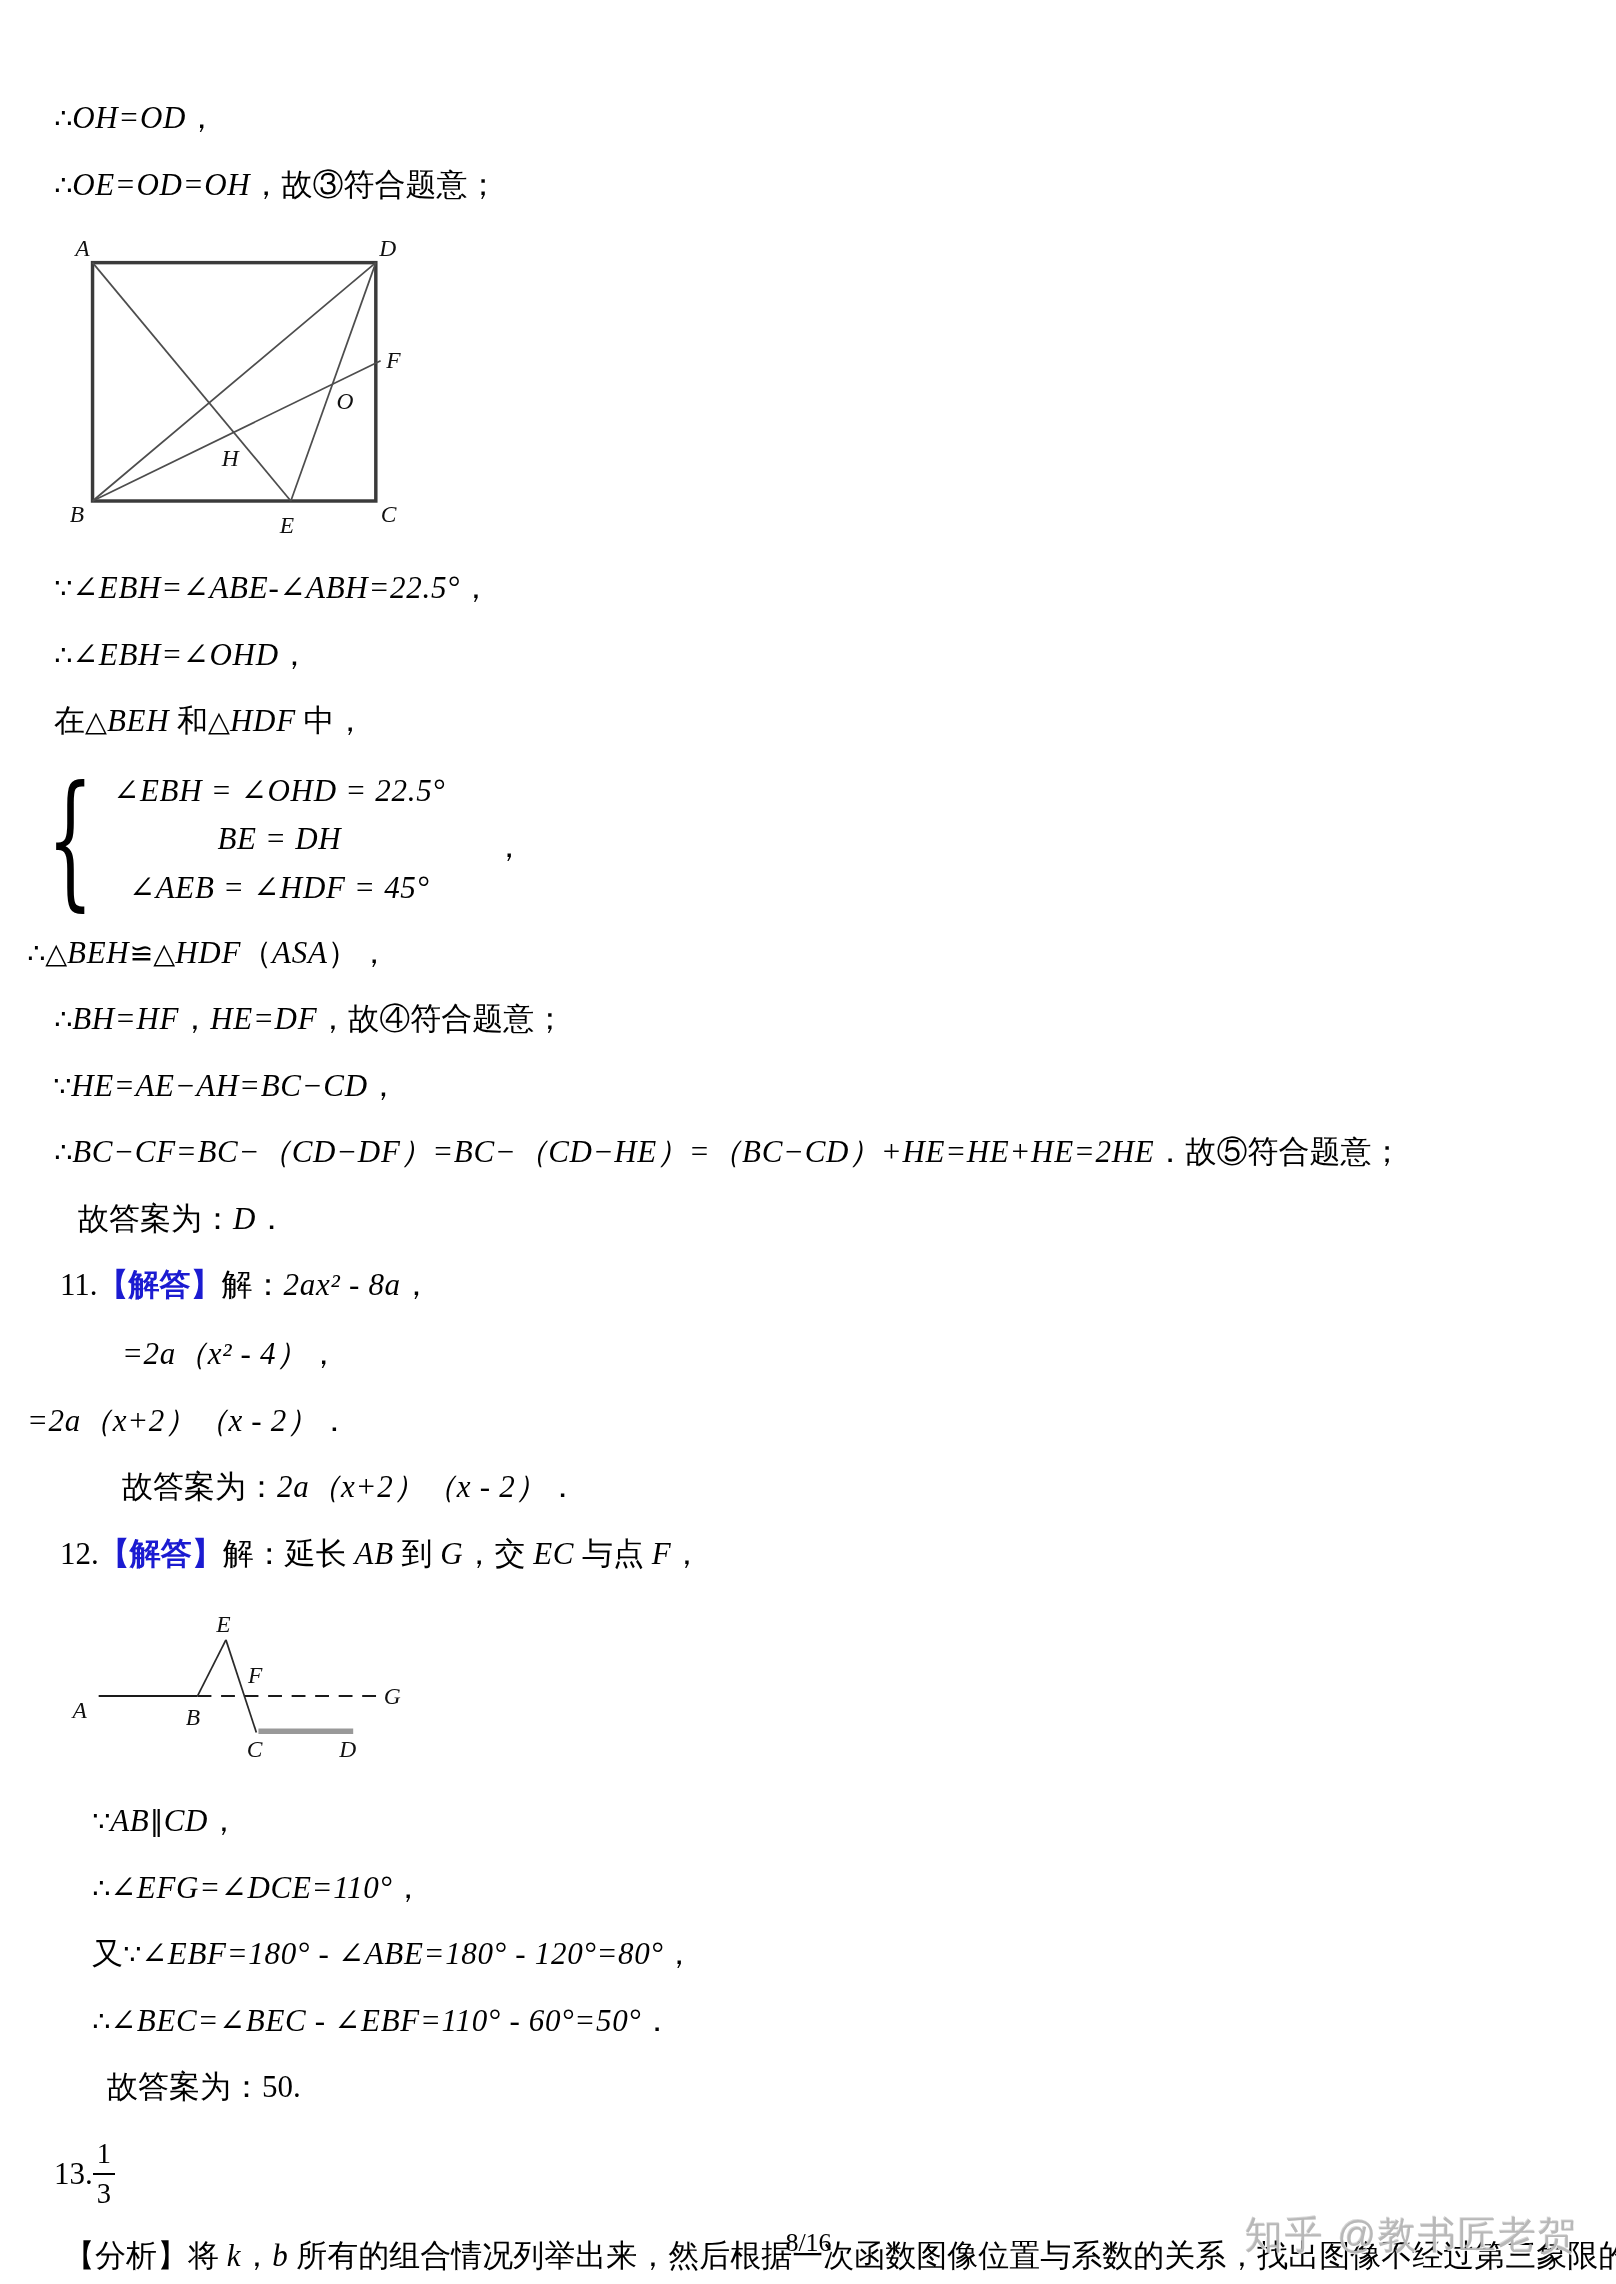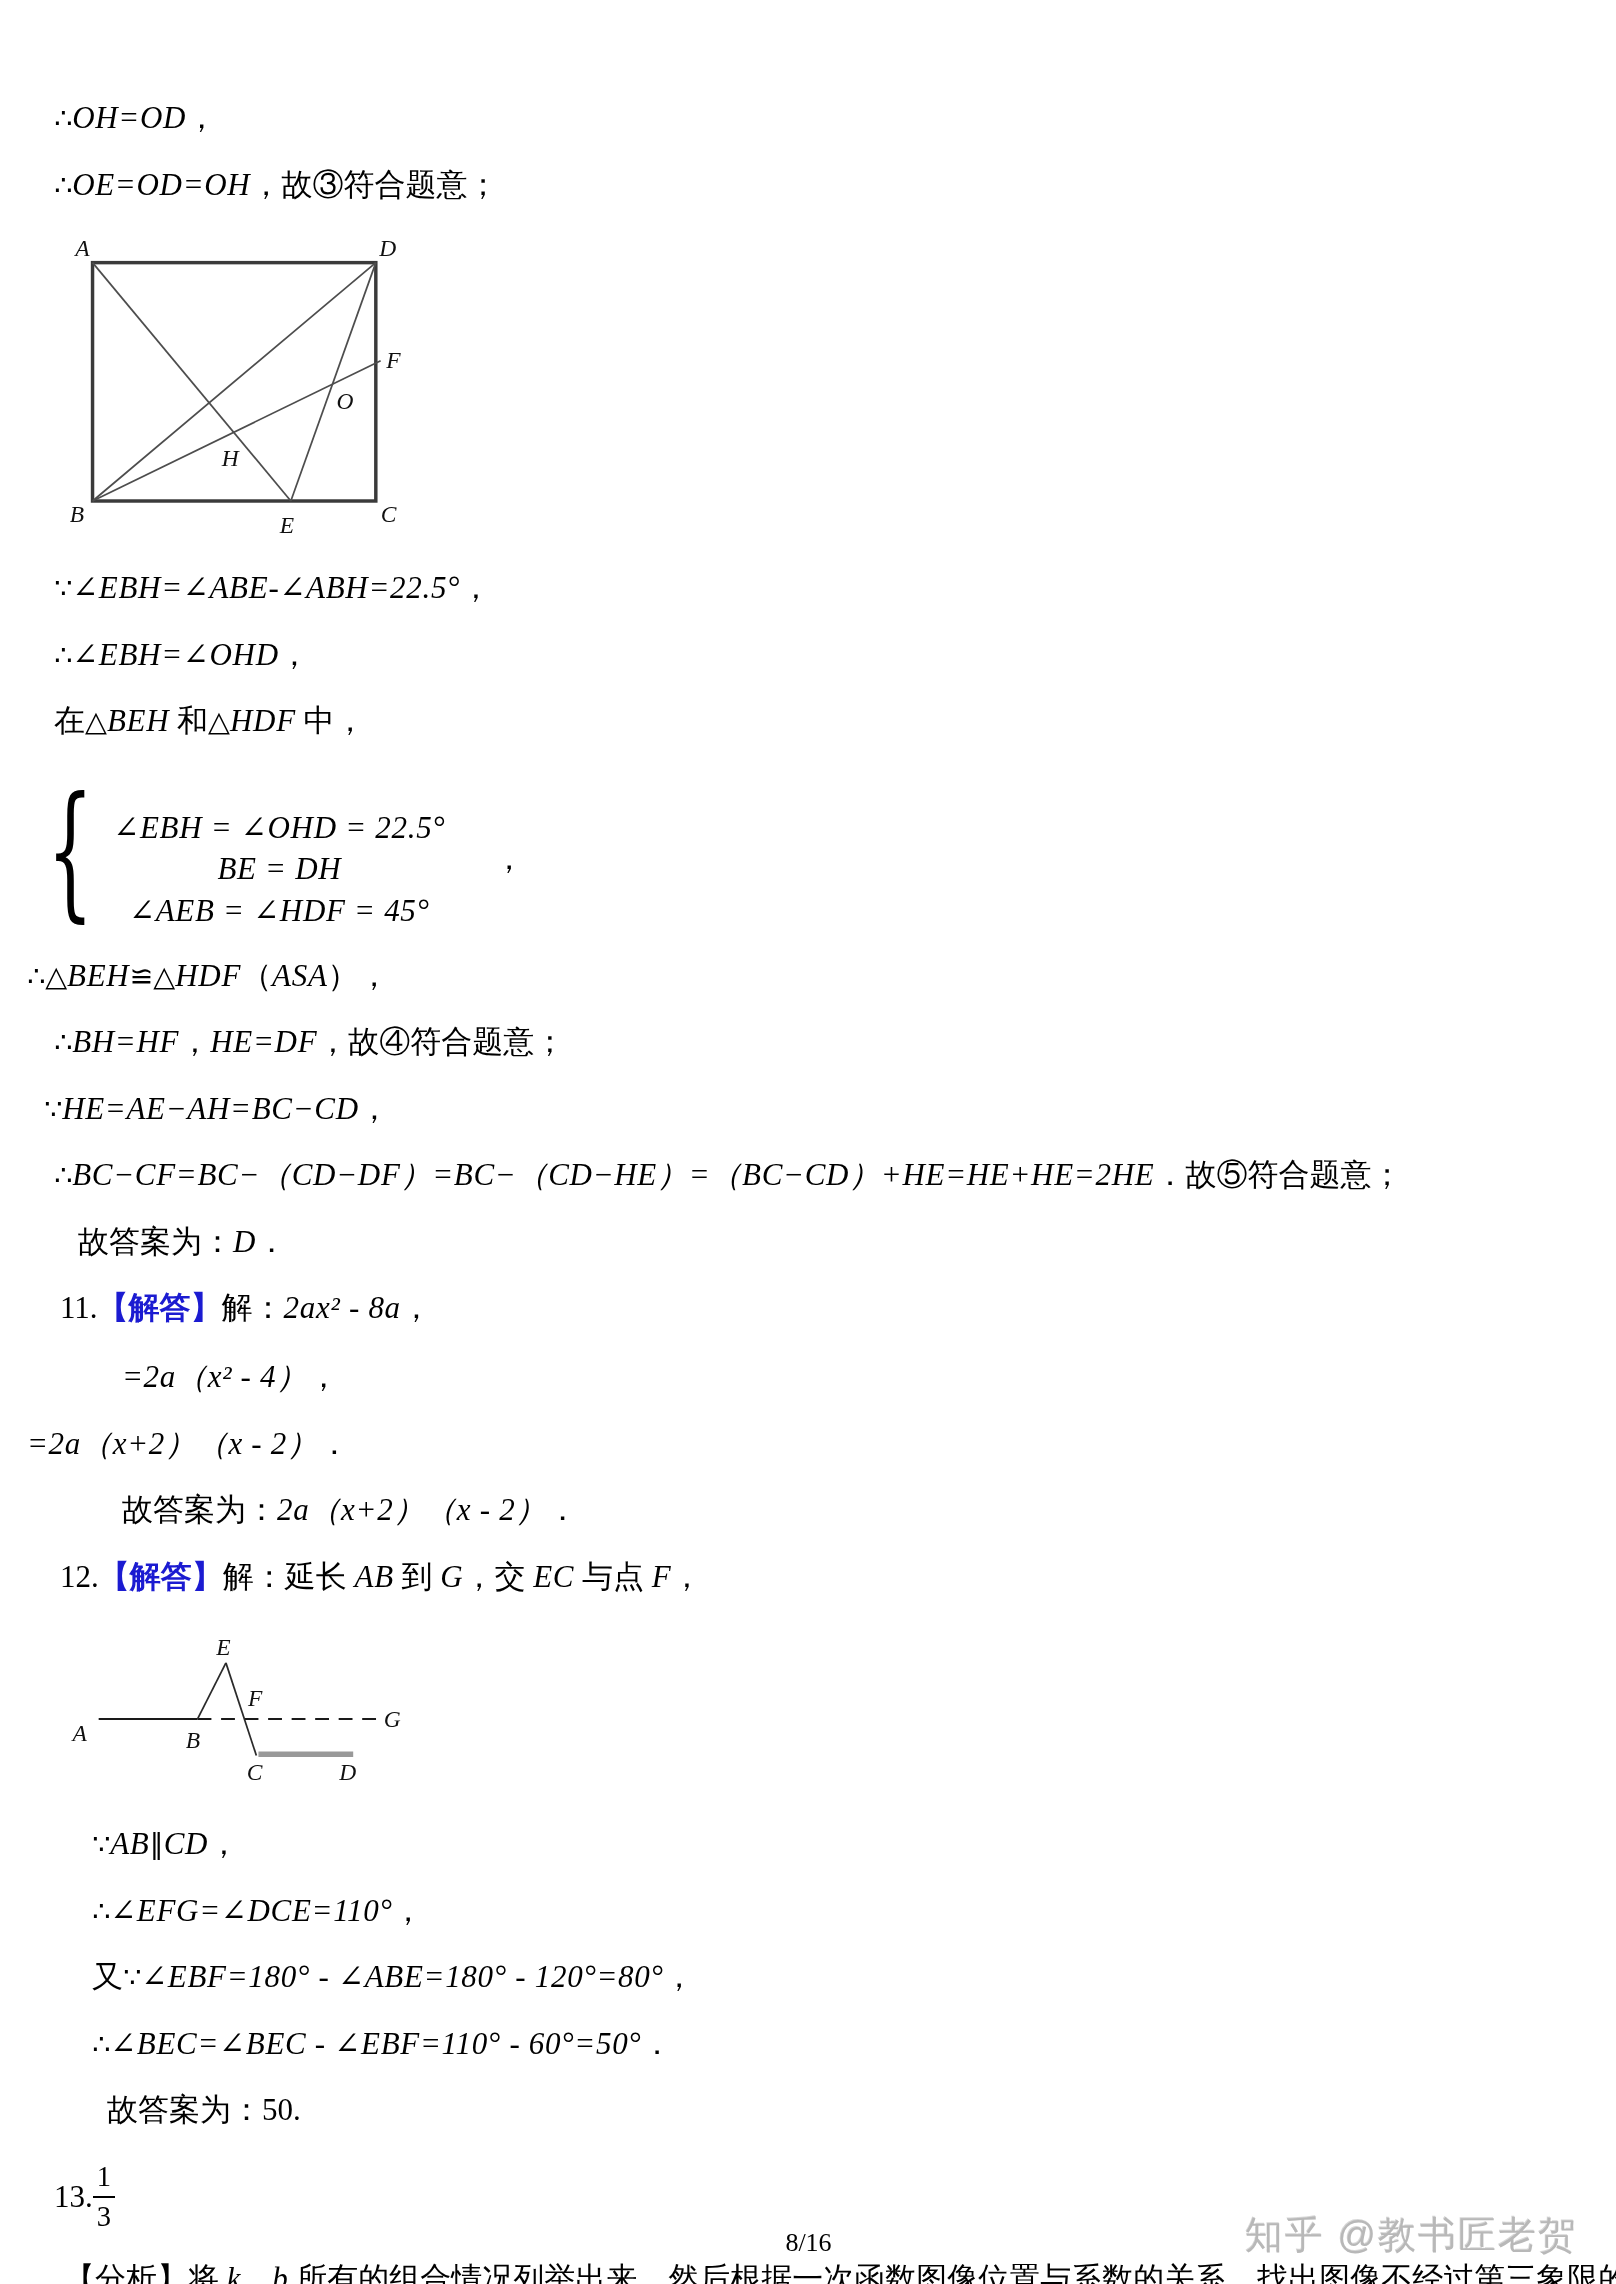--- a/index.html
+++ b/index.html
@@ -12,21 +12,21 @@
   .line{font-size:31px;line-height:1.05;margin-bottom:34px;white-space:nowrap;}
   .seg{font-style:normal;}
   .seg.math{font-style:italic;letter-spacing:0.7px;}
   .seg.sym{font-style:normal;font-family:"DejaVu Sans","Liberation Serif",serif;font-size:28.5px;}
   .seg.blue{color:#1b1bd1;font-weight:bold;font-family:Liberation Mono, monospace;}
   .fig-wrap{margin:24px 0 31px 41px;}
   .fig2-wrap{margin:10.2px 0 31px 37px;}
   svg text{font-family:"Liberation Serif","DejaVu Serif",serif;font-style:italic;font-size:34px;fill:#111111;}
   .system{display:flex;align-items:center;margin:3.4px 0 31px 20.4px;}
   .brace{font-size:146px;line-height:0.85;transform:scaleX(0.5);transform-origin:left center;font-family:"DejaVu Serif",serif;margin-right:-27px;}
-  .sys-rows{display:flex;flex-direction:column;gap:5px;margin-top:37px;}
+  .sys-rows{display:flex;flex-direction:column;gap:12px;}
   .sys-row{font-size:31px;font-style:italic;text-align:center;letter-spacing:0.7px;}
   .sys-comma{font-size:31px;margin-left:48px;padding-top:17px;}
   .frac-line{display:flex;align-items:center;font-size:31px;margin:10.2px 0 31px 27px;gap:0;}
   .fraction{display:inline-flex;flex-direction:column;align-items:center;}
   .frac-num,.frac-den{font-size:28.5px;line-height:1.1;}
   .frac-bar{width:22px;height:2px;background:#000;margin:3.4px 0;}
   .footer-page{position:absolute;bottom:26px;left:0;width:100%;text-align:center;font-size:26px;}
   .watermark{position:absolute;bottom:23px;right:39px;font-size:38px;color:#b8b8b8;
     text-shadow:1.4px 1.4px 0 rgba(255,255,255,0.9),-0.7px -0.7px 0 rgba(140,140,140,0.35);
     font-family:"Liberation Sans","DejaVu Sans",sans-serif;letter-spacing:2px;}
@@ -61,21 +61,21 @@
     <span class="brace">{</span>
     <span class="sys-rows">
       <span class="sys-row">∠EBH = ∠OHD = 22.5°</span>
       <span class="sys-row">BE = DH</span>
       <span class="sys-row">∠AEB = ∠HDF = 45°</span>
     </span>
     <span class="sys-comma">，</span>
   </div>
 <div class="line" style=""><span class="seg sym">∴</span><span class="seg sym">△</span><span class="seg math">BEH</span><span class="seg sym">≌</span><span class="seg sym">△</span><span class="seg math">HDF</span><span class="seg cn">（</span><span class="seg math">ASA</span><span class="seg cn">），</span></div>
     <div class="line" style="margin-left: 27px;"><span class="seg sym">∴</span><span class="seg math">BH=HF</span><span class="seg cn">，</span><span class="seg math">HE=DF</span><span class="seg cn">，故④符合题意；</span></div>
-    <div class="line" style="margin-left: 17px;"><span class="seg sym">∵</span><span class="seg math">HE=AE−AH=BC−CD</span><span class="seg cn">，</span></div>
+    <div class="line" style="margin-left: 26px;"><span class="seg sym">∵</span><span class="seg math">HE=AE−AH=BC−CD</span><span class="seg cn">，</span></div>
     <div class="line" style="margin-left: 27px;"><span class="seg sym">∴</span><span class="seg math">BC−CF=BC−（CD−DF）=BC−（CD−HE）=（BC−CD）+HE=HE+HE=2HE</span><span class="seg cn">．故⑤符合题意；</span></div>
     <div class="line" style="margin-left: 51px;"><span class="seg cn">故答案为：</span><span class="seg math">D</span><span class="seg cn">．</span></div>
     <div class="line" style="margin-left: 33px;"><span class="seg cn">11.</span><span class="seg blue">【解答】</span><span class="seg cn">解：</span><span class="seg math">2ax² - 8a</span><span class="seg cn">，</span></div>
     <div class="line" style="margin-left: 95px;"><span class="seg math">=2a（x² - 4）</span><span class="seg cn">，</span></div>
     <div class="line" style=""><span class="seg math">=2a（x+2）（x - 2）</span><span class="seg cn">．</span></div>
     <div class="line" style="margin-left: 95px;"><span class="seg cn">故答案为：</span><span class="seg math">2a（x+2）（x - 2）</span><span class="seg cn">．</span></div>
     <div class="line" style="margin-left: 33px;"><span class="seg cn">12.</span><span class="seg blue">【解答】</span><span class="seg cn">解：延长 </span><span class="seg math">AB</span><span class="seg cn"> 到 </span><span class="seg math">G</span><span class="seg cn">，交 </span><span class="seg math">EC</span><span class="seg cn"> 与点 </span><span class="seg math">F</span><span class="seg cn">，</span></div>
   <div class="fig2-wrap">
     <svg width="346" height="166" viewBox="0 0 500 240">
       <line x1="50" y1="130" x2="193" y2="130" stroke="#1a1a1a" stroke-width="3"></line>

